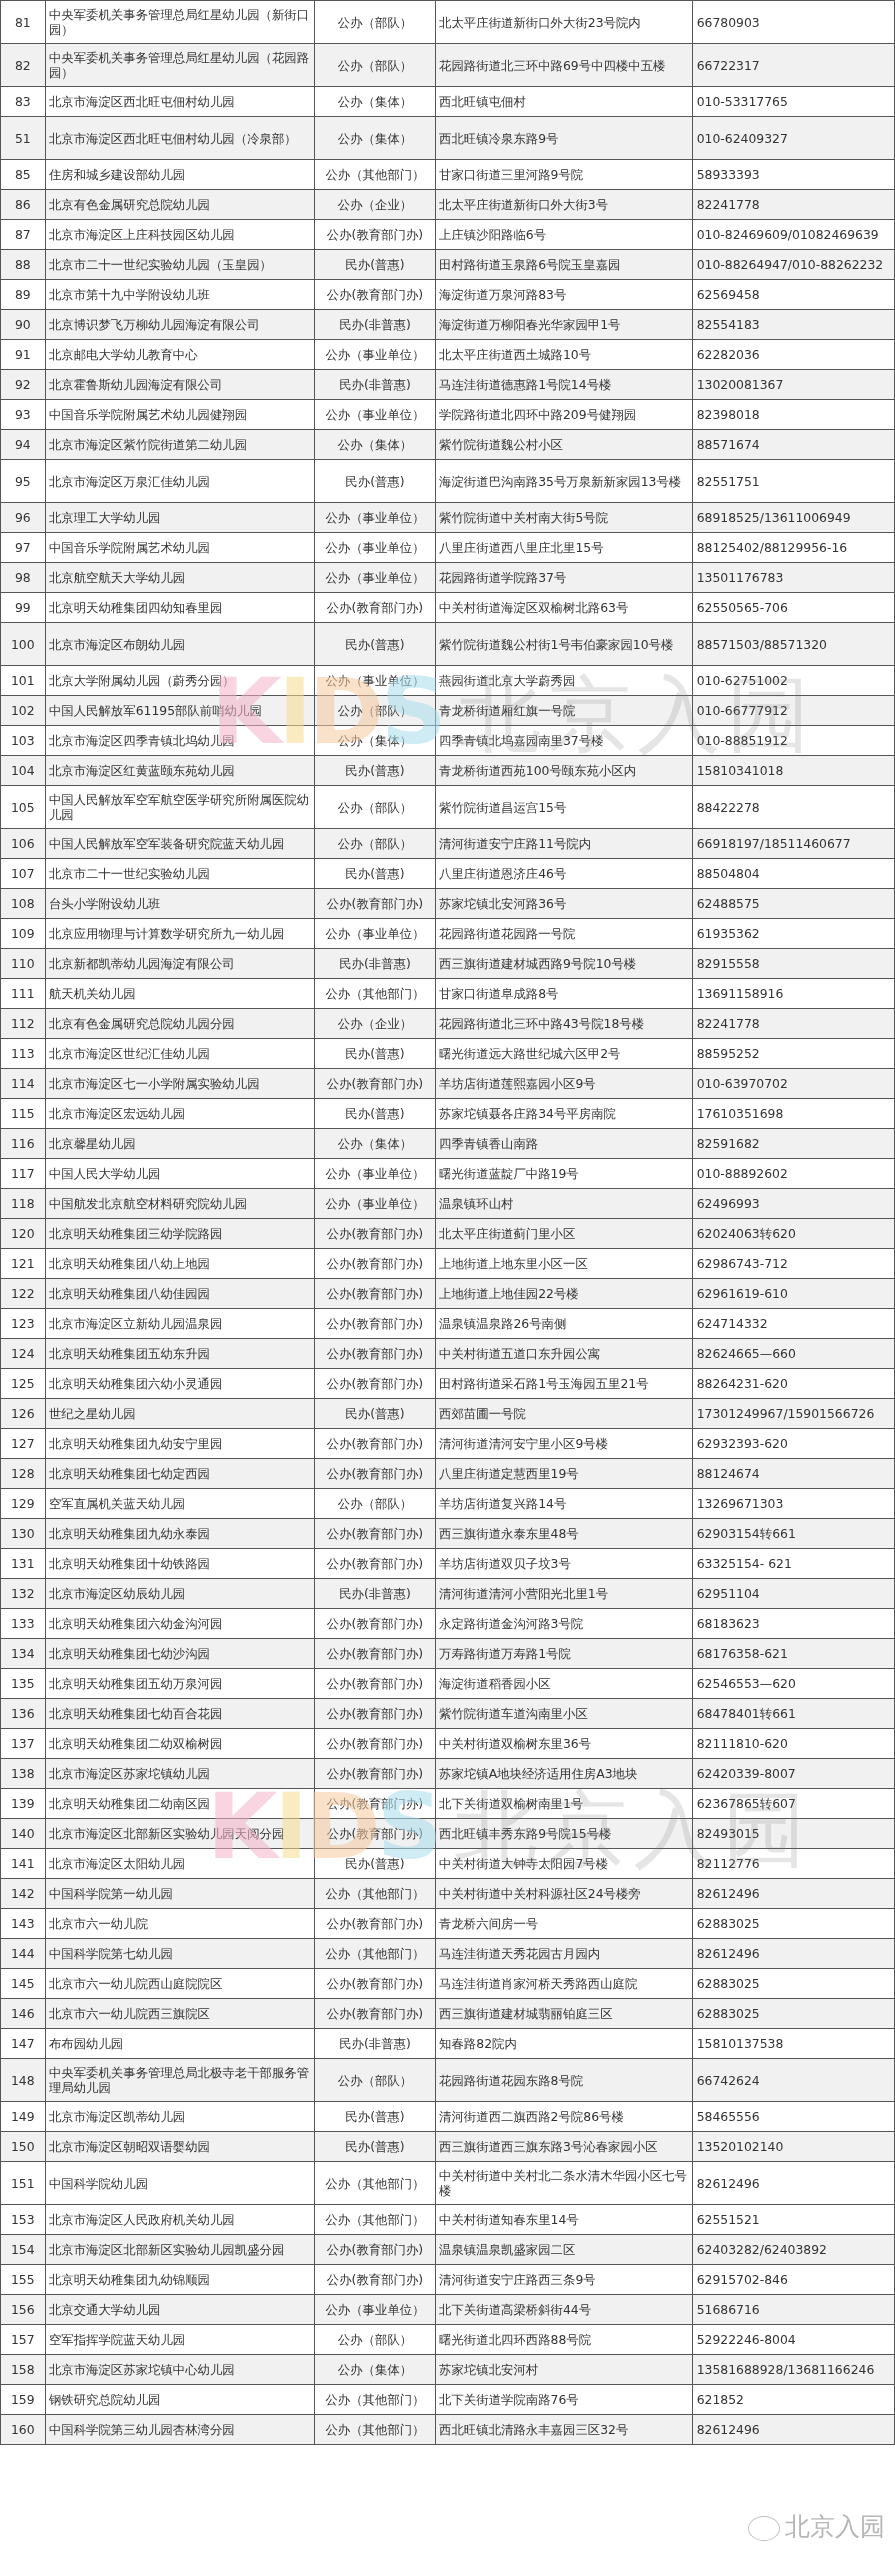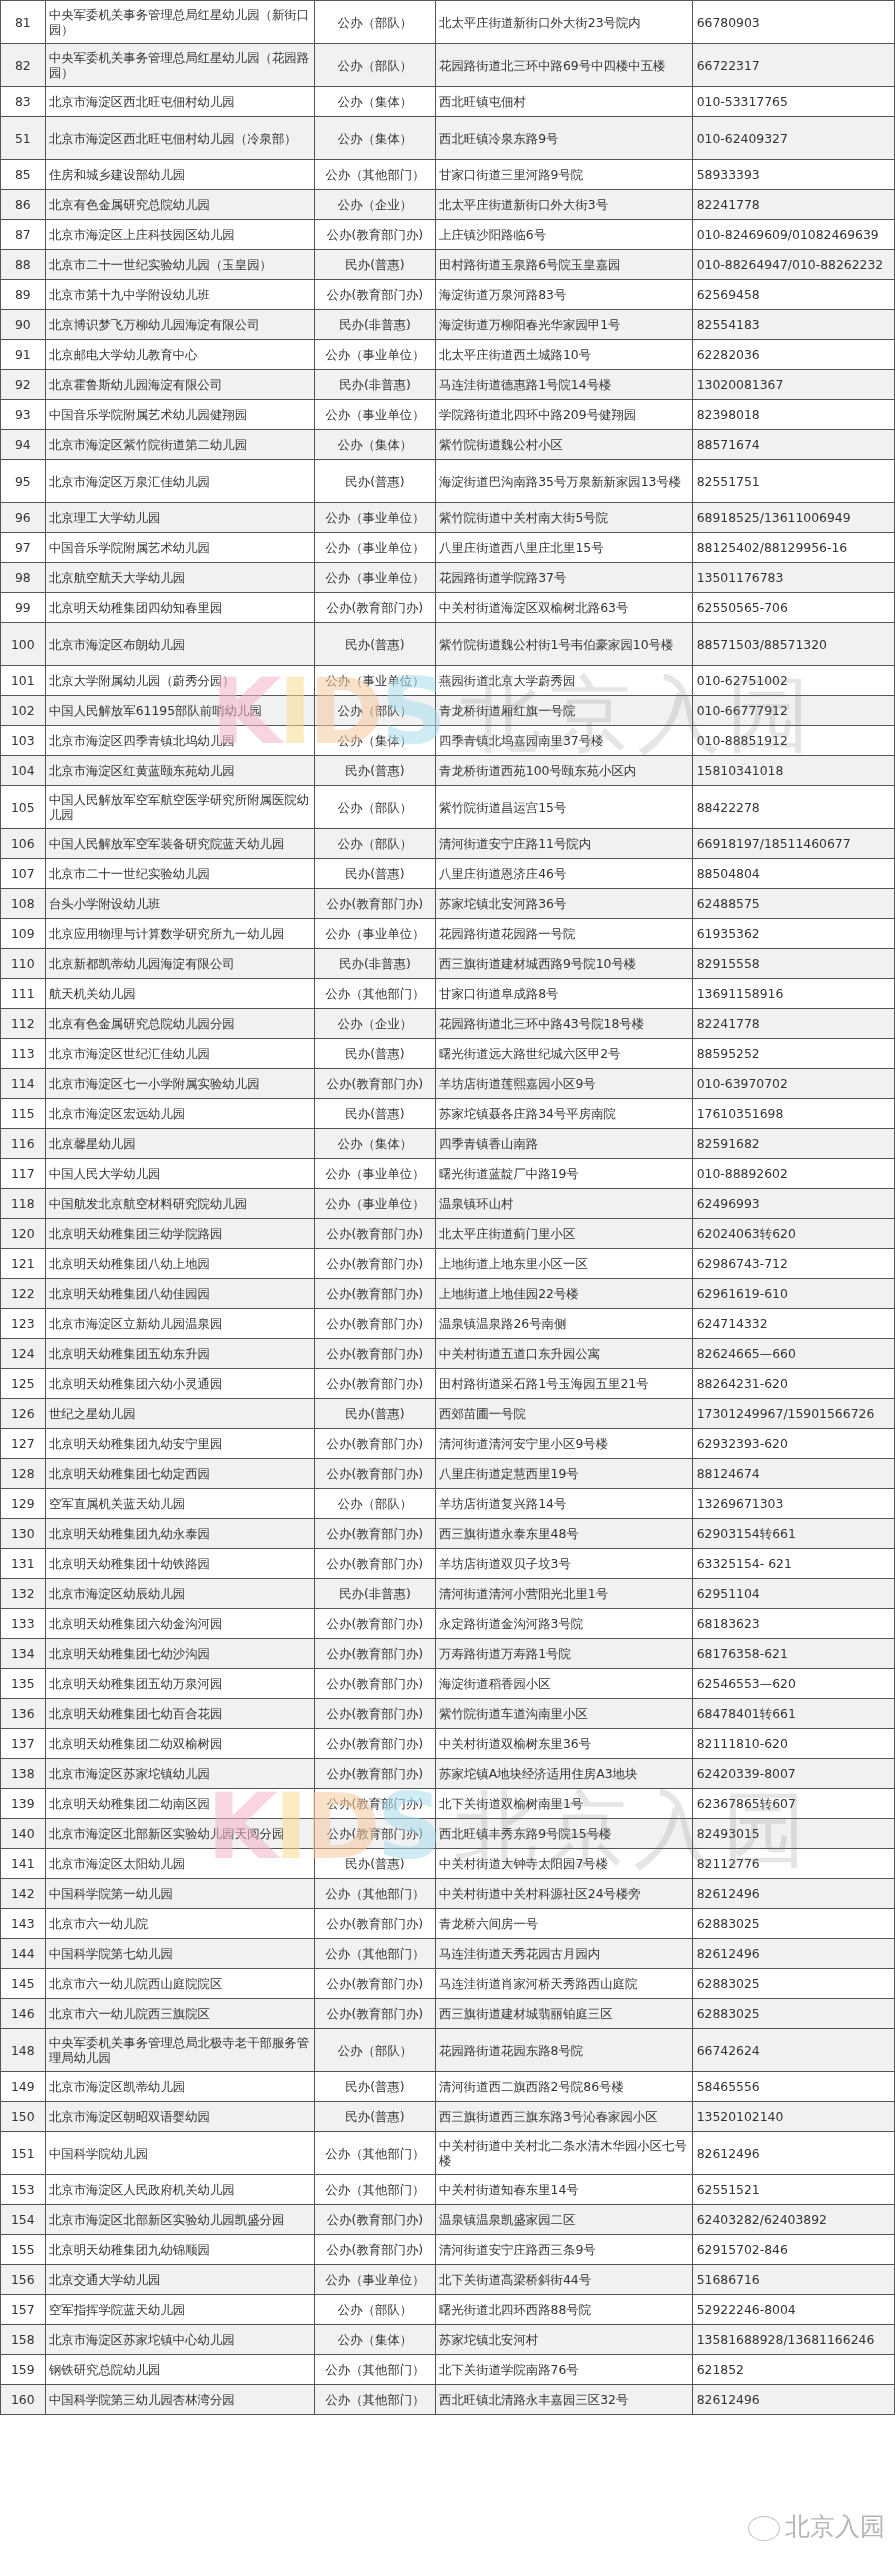--- a/index.html
+++ b/index.html
@@ -477,20 +477,27 @@
     <td class="c-addr">马连洼街道肖家河桥天秀路西山庭院</td>
     <td class="c-tel">62883025</td>
   </tr>
       <tr class="shade">
     <td class="c-no">146</td>
     <td class="c-name">北京市六一幼儿院西三旗院区</td>
     <td class="c-type">公办(教育部门办)</td>
     <td class="c-addr">西三旗街道建材城翡丽铂庭三区</td>
     <td class="c-tel">62883025</td>
   </tr>
+      <tr>
+    <td class="c-no">147</td>
+    <td class="c-name">布布园幼儿园</td>
+    <td class="c-type">民办(非普惠)</td>
+    <td class="c-addr">知春路82院内</td>
+    <td class="c-tel">15810137538</td>
+  </tr>
       <tr class="two shade">
     <td class="c-no">148</td>
     <td class="c-name">中央军委机关事务管理总局北极寺老干部服务管理局幼儿园</td>
     <td class="c-type">公办（部队）</td>
     <td class="c-addr">花园路街道花园东路8号院</td>
     <td class="c-tel">66742624</td>
   </tr>
       <tr>
     <td class="c-no">149</td>
     <td class="c-name">北京市海淀区凯蒂幼儿园</td>

